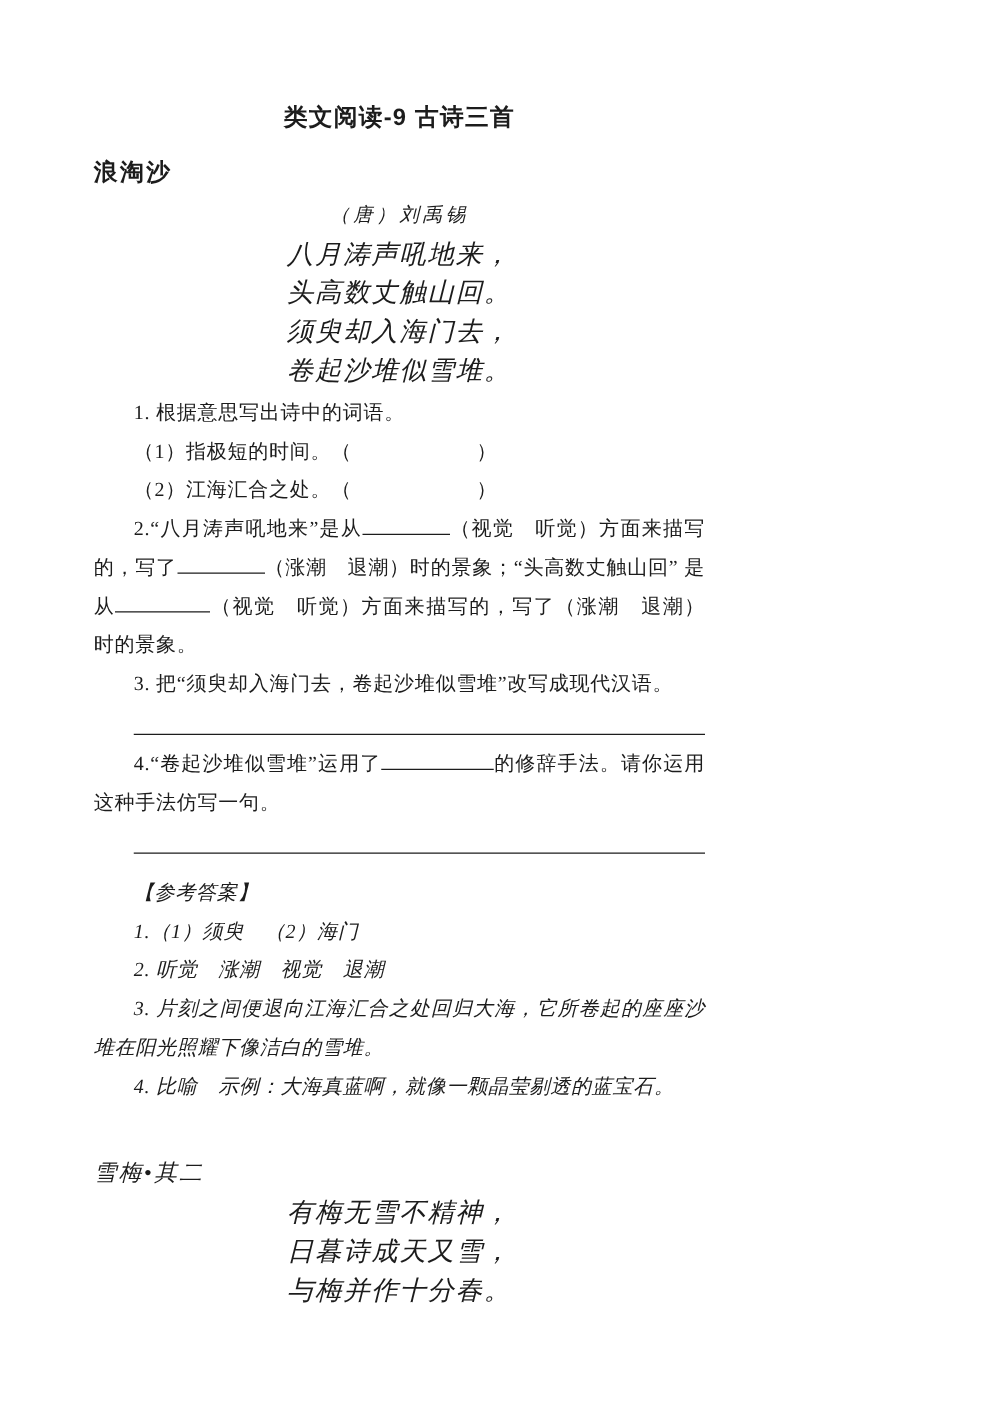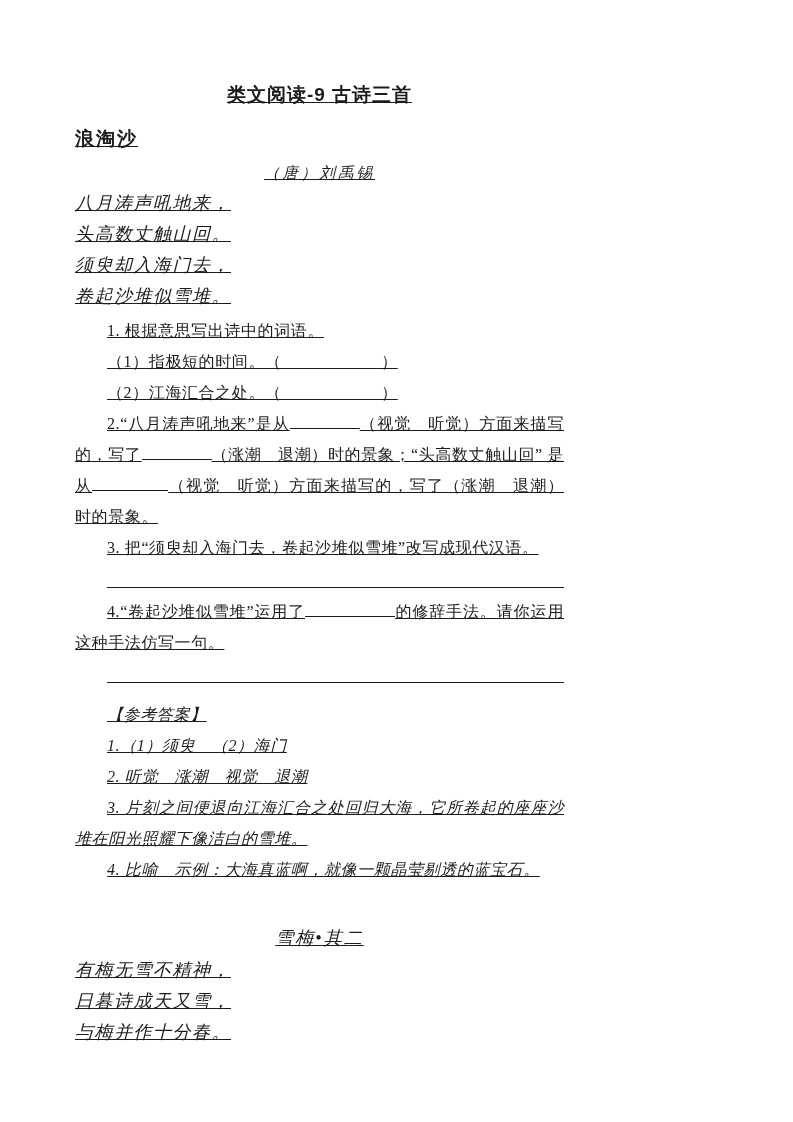--- a/index.html
+++ b/index.html
@@ -5,21 +5,20 @@
   html, body { margin: 0; padding: 0; background: #ffffff; }
   .page {
     width: 639px;
     min-height: 1122px;
     box-sizing: border-box;
     padding: 84px 75px 60px 75px;
     background: #ffffff;
     color: #1c1c1c;
     font-family: "Liberation Serif", "DejaVu Serif", serif;
     font-size: 16px;
-    text-decoration: underline;
   }
 
   
   .doc-title {
     text-align: center;
     font-family: "Liberation Sans", "DejaVu Sans", sans-serif;
     font-weight: 700;
     font-size: 19px;
     line-height: 22px;
     letter-spacing: 1px;
@@ -36,21 +35,21 @@
   
   .kai { font-style: italic; }
 
   .poem-author {
     margin-top: 13px;
     text-align: center;
     font-size: 15.5px;
     line-height: 20px;
     letter-spacing: 3px;
   }
-  .poem { margin-top: 5px; font-size: 18px; letter-spacing: 1.5px; }
+  .poem { margin-top: 5px; text-align: center; font-size: 21px; letter-spacing: 1.5px; }
   .poem .poem-line { line-height: 31px; }
 
   .q-section { margin-top: 3px; }
   .para {
     margin: 0;
     line-height: 31px;
     text-align: justify;
     text-indent: 32px;
     letter-spacing: 0.6px;
   }
@@ -72,21 +71,20 @@
     height: 24px;
     border-bottom: 1px solid #1c1c1c;
   }
   .q4-wrap { margin-top: 8px; }
 
   .answers { margin-top: 16px; }
   .answers .para { font-style: italic; }
 
   .poem2-title {
     margin-top: 42px;
-    text-align: center;
     font-size: 18px;
     line-height: 22px;
     letter-spacing: 2px;
   }
   .poem2-author { margin-top: 15px; }
   .poem2 { margin-top: 6px; }
 </style>
 </head>
 <body>
 

